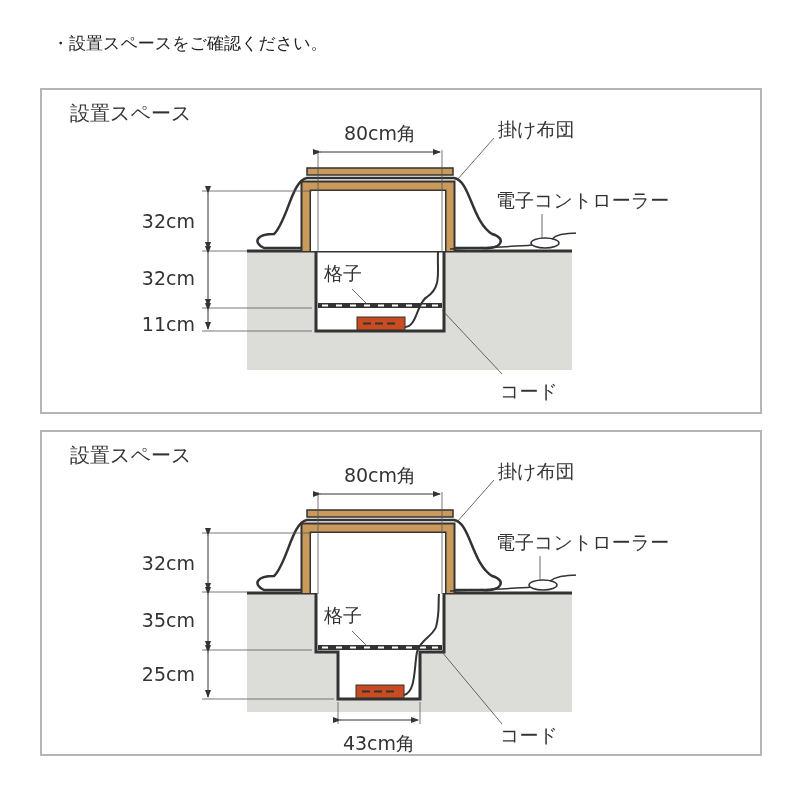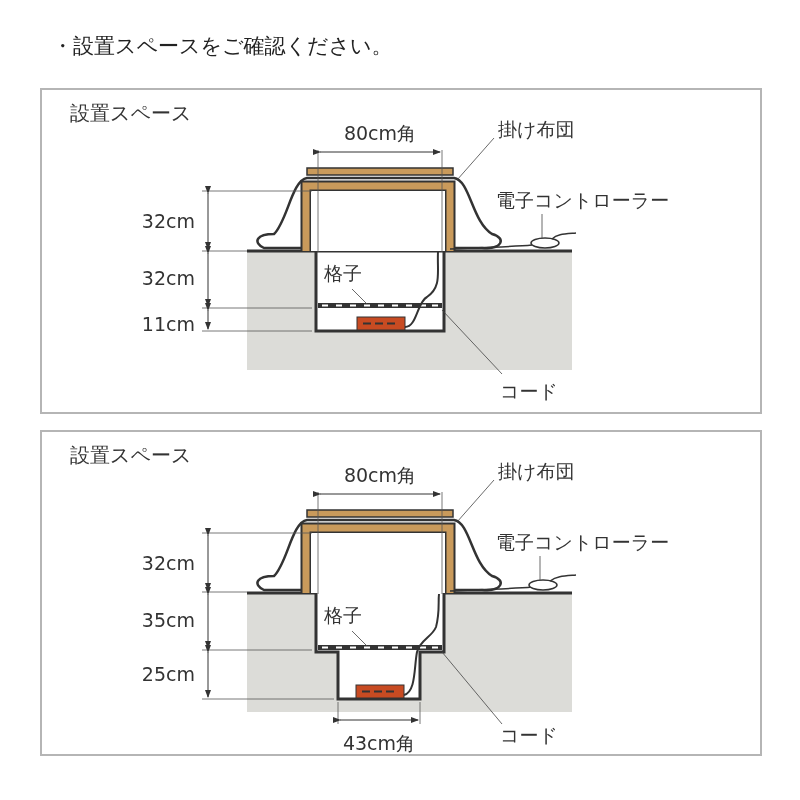--- a/index.html
+++ b/index.html
@@ -1,17 +1,17 @@
 <!DOCTYPE html>
 <html><head>
 <meta charset="utf-8">
 <style>
   html,body{margin:0;padding:0;background:#fff;}
   body{width:800px;height:800px;position:relative;overflow:hidden;font-family:"DejaVu Sans","Liberation Sans",sans-serif;color:#333;}
-  .heading{position:absolute;left:52px;top:32px;font-size:21px;color:#222;letter-spacing:0px;}
+  .heading{position:absolute;left:52px;top:32px;font-size:17px;color:#222;letter-spacing:0px;}
   .panel{position:absolute;left:40px;width:722px;border:2px solid #b5b5b5;box-sizing:border-box;background:#fff;}
   .panel svg{position:absolute;left:0;top:0;}
   .lbl{font-family:"DejaVu Sans","Liberation Sans",sans-serif;fill:#333;}
 </style>
 </head>
 <body>
 
 <div class="heading">・設置スペースをご確認ください。</div>
 
 <div class="panel" style="top:88px;height:326px;">

